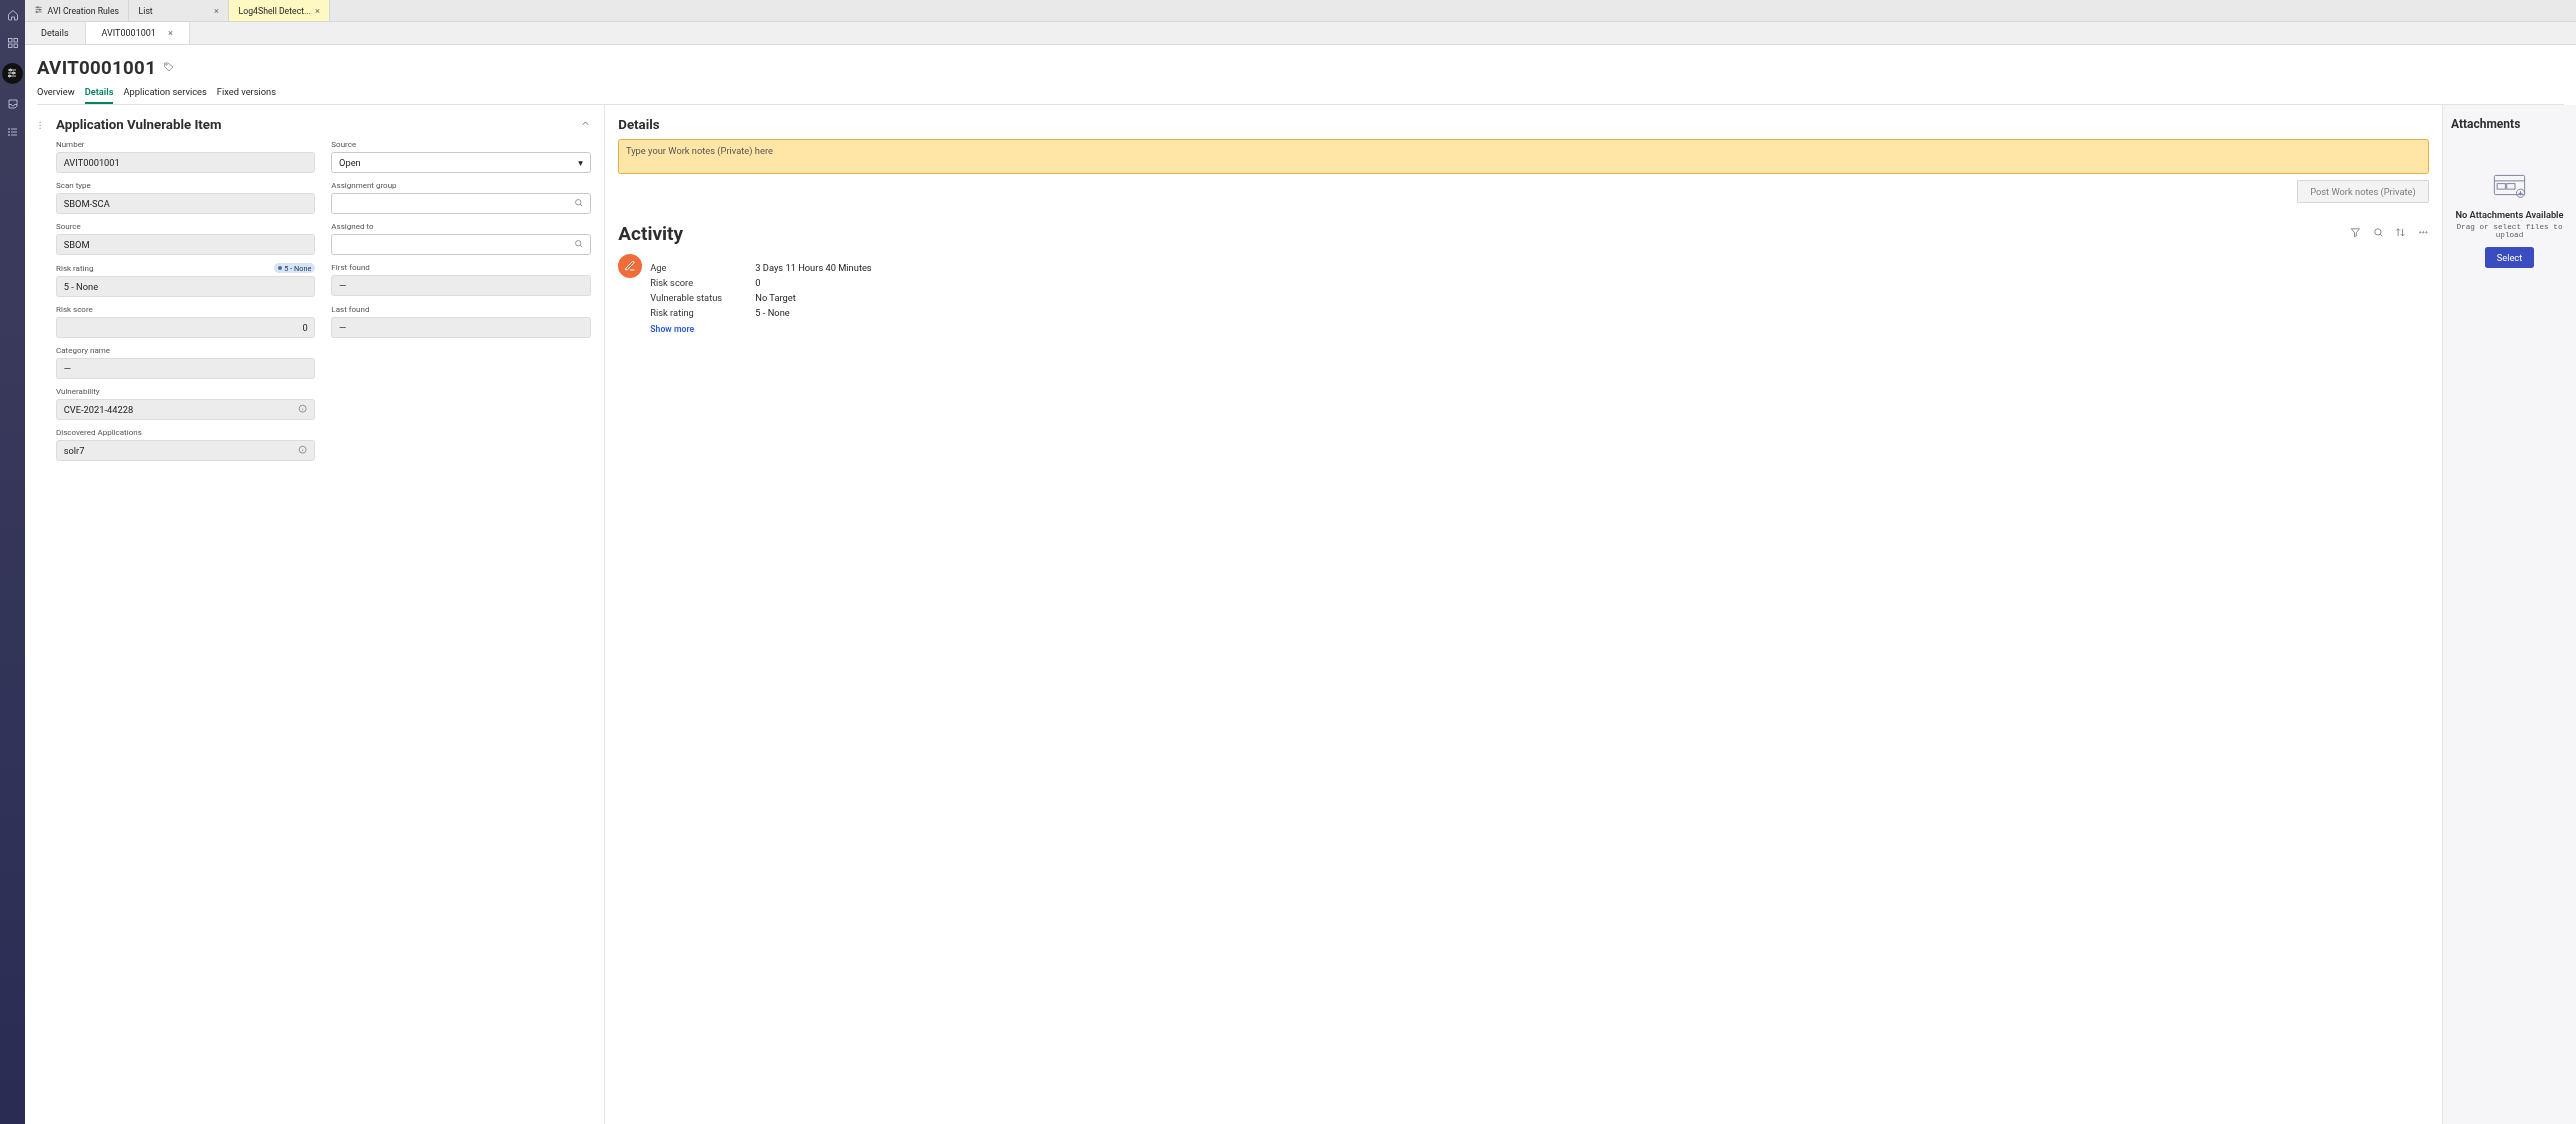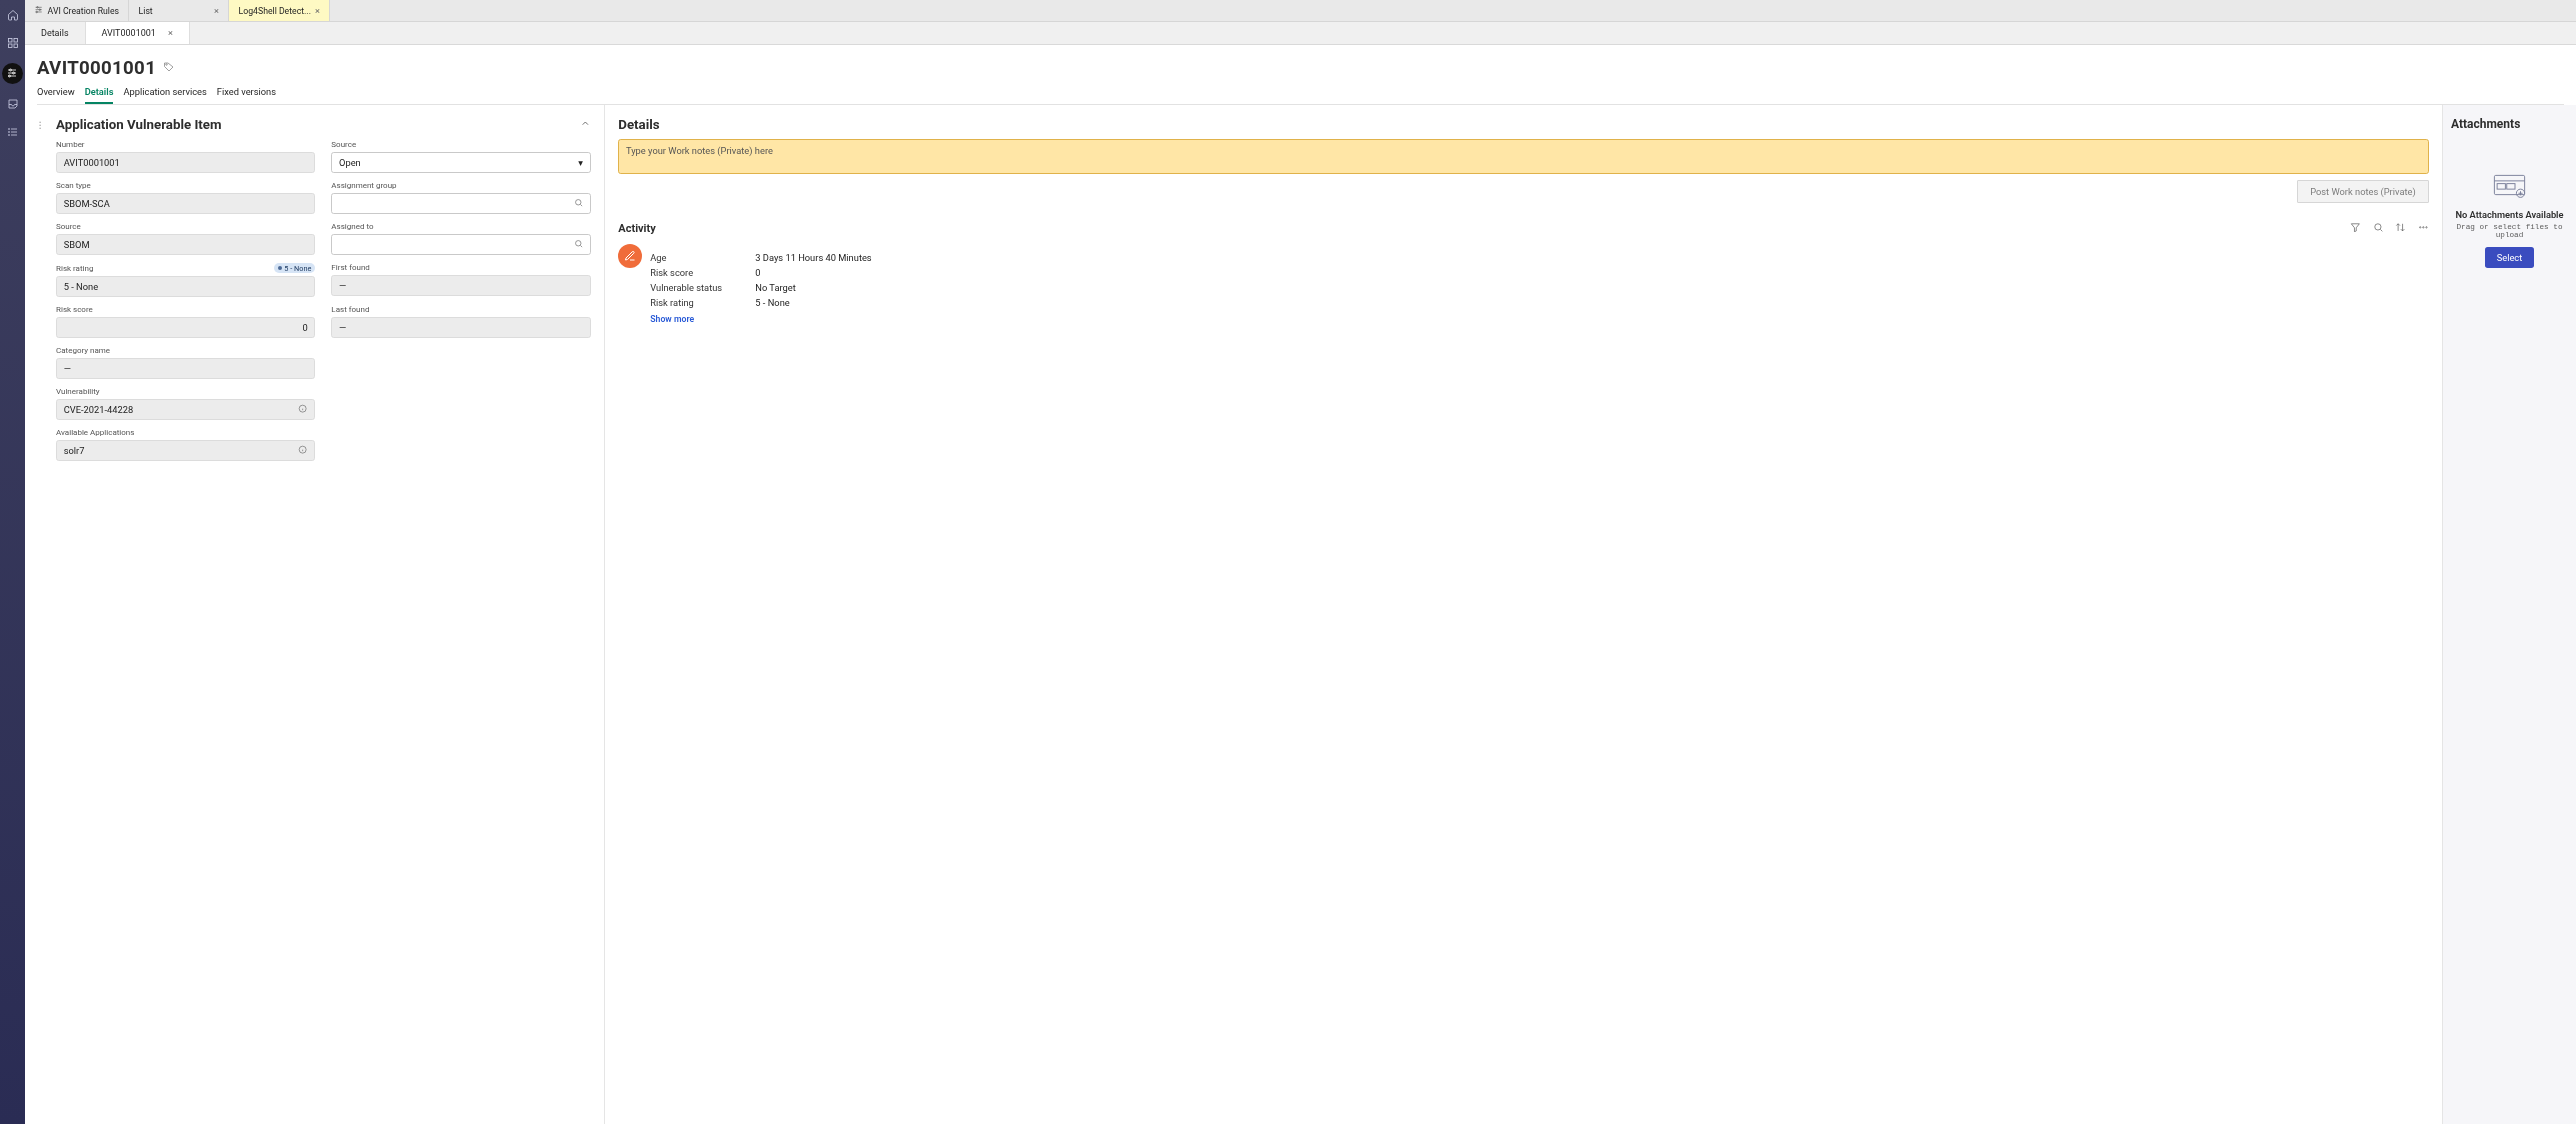--- a/index.html
+++ b/index.html
@@ -63,21 +63,21 @@
 
 
 .activity-area { flex:1; display:flex; min-width:0;}
 .activity-main { flex:1; border-right:0.7px solid #e5e5e5; padding:12px 13.3px; overflow-y:auto;}
 .compose h3 { font-size:13.3px; font-weight:700; margin-bottom:6.7px;}
 .compose-box { border:1.3px solid #e0b24a; background:#ffe6a6; border-radius:2.7px; min-height:35px; padding:5.3px 6.7px; font-size:9.3px; color:#555; resize:vertical;}
 .compose-actions { display:flex; justify-content:flex-end; margin-top:6.7px;}
 .btn-post { background:#f3f3f3; border:0.7px solid #d6d6d6; color:#7c7c7c; padding:4.7px 12px; border-radius:1px; font-size:9.3px; cursor:not-allowed;}
 .activity-block { margin-top:18.7px;}
 .activity-head { display:flex; align-items:center; justify-content:space-between;}
-.activity-head h3{ font-size:11px; font-weight:700;}
+.activity-head h3{ font-size:19px; font-weight:700;}
 .activity-tools { display:flex; gap:12px; color:#5a5a5a;}
 .activity-tools .tool{ cursor:pointer; }
 .activity-tools svg{ width:10.7px;height:10.7px; stroke:currentColor; fill:none; stroke-width:1.6;}
 .act-entry { display:flex; gap:8px; margin-top:9.3px;}
 .avatar { width:24px;height:24px; border-radius:50%; background:#f06c3a; display:flex; align-items:center; justify-content:center; color:#fff;}
 .avatar svg{width:12px;height:12px; stroke:#fff; fill:none; stroke-width:2;}
 .act-meta .name{ font-weight:600; font-size:9.7px;}
 .act-meta .sub{ font-size:8px; color:#6b6b6b; margin-top:1.3px;}
 .act-table { margin-top:6.7px; font-size:9.3px;}
 .act-row { display:flex; gap:12px; padding:2px 0;}
@@ -282,21 +282,21 @@
             <span>CVE-2021-44228</span>
             <span class="info"><svg width="9.3" height="9.3" viewBox="0 0 24 24" fill="none" stroke="currentColor" stroke-width="2">
                   <circle cx="12" cy="12" r="9"></circle>
                   <line x1="12" y1="8" x2="12" y2="8"></line>
                   <line x1="12" y1="12" x2="12" y2="16"></line>
                 </svg></span>
           </div>
         </div>
 
         <div class="field left-column-only">
-          <label>Available Applications</label>
+          <label>Discovered Applications</label>
           <div class="input with-icon">
             <span>solr7</span>
             <span class="info"><svg width="9.3" height="9.3" viewBox="0 0 24 24" fill="none" stroke="currentColor" stroke-width="2">
                   <circle cx="12" cy="12" r="9"></circle>
                   <line x1="12" y1="8" x2="12" y2="8"></line>
                   <line x1="12" y1="12" x2="12" y2="16"></line>
                 </svg></span>
           </div>
         </div>
 

